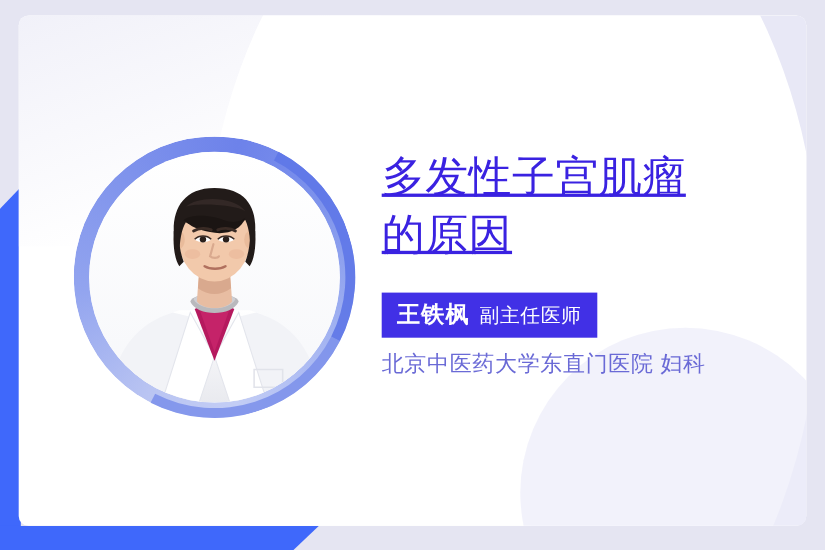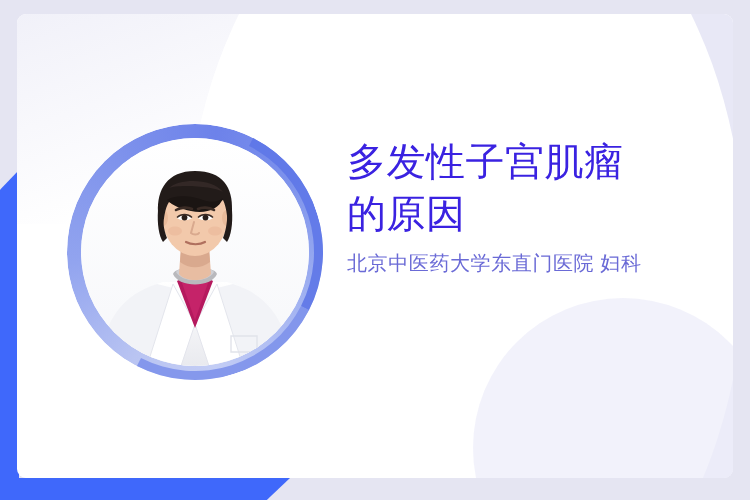--- a/index.html
+++ b/index.html
@@ -154,20 +154,21 @@
     width: 390px;
   }
   .headline {
     color: #3a22e1;
     font-size: 39px;
     line-height: 1.33;
     letter-spacing: .5px;
     font-weight: 400;
     white-space: pre-line;
     margin: 0;
+    text-decoration: underline;
   }
   .badge {
     display: inline-block;
     margin-top: 26px;
     background: #4130e6;
     padding: 6px 14px 7px 14px;
     white-space: nowrap;
   }
   .badge-name {
     color: #ffffff;
@@ -276,18 +277,21 @@
             <path d="M150 198 L176 198 L176 214 L150 214 Z" fill="none" stroke="#e1e3ea" stroke-width="1.4"></path>
           </g>
         </svg>
       </div>
     </div>
 
     <div class="text-col">
       <h1 class="headline">多发性子宫肌瘤
 的原因</h1>
 
+      <div class="badge">
+        <span class="badge-name">王铁枫</span><span class="badge-title">副主任医师</span>
+      </div>
 
       <div class="affiliation">北京中医药大学东直门医院  妇科</div>
     </div>
 
   </div>
 </div>
 
 </body></html>

